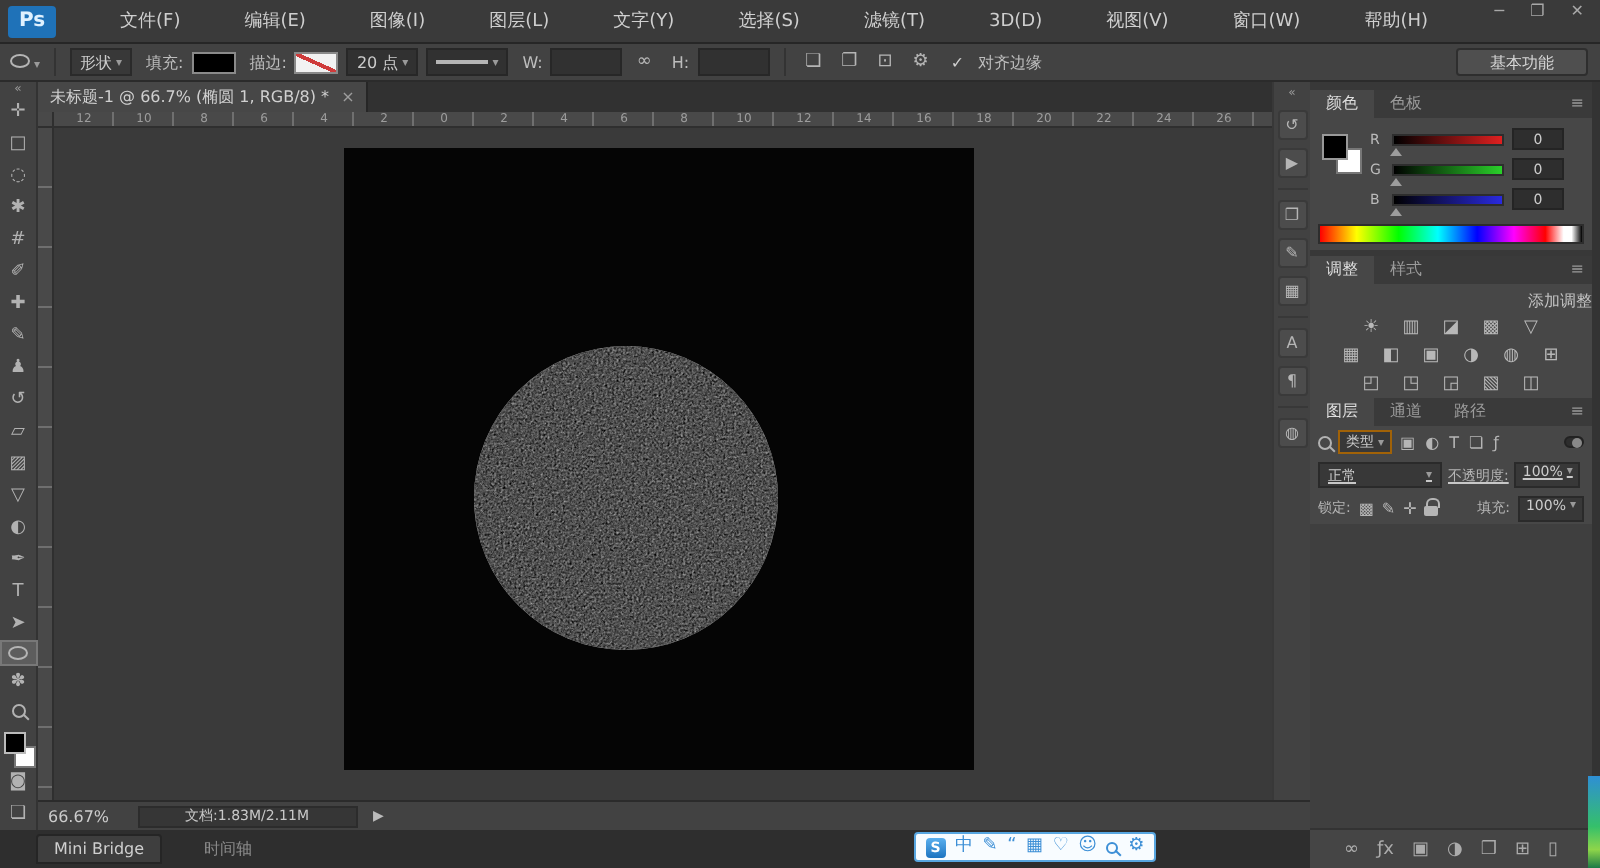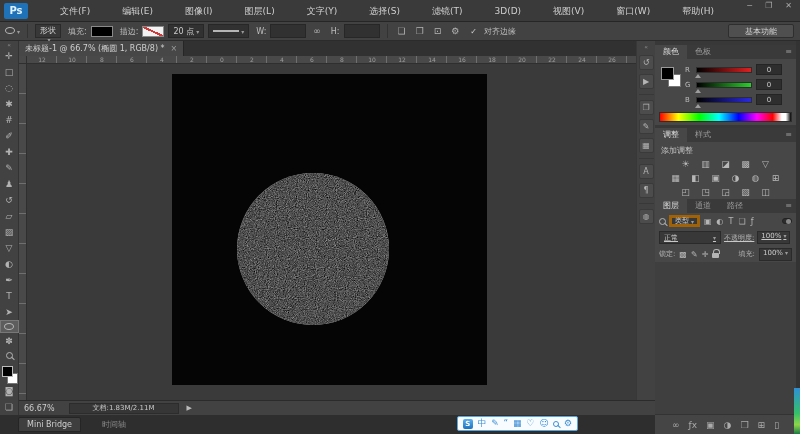--- a/index.html
+++ b/index.html
@@ -17,21 +17,21 @@
   .menu-item { padding:0 8px; font-size:9px; color:#cfcfcf; line-height:22px; white-space:nowrap;margin-left:16px; }
   .win-controls { position:absolute; right:8px; top:1px; display:flex; gap:13px; color:#a8a8a8; font-size:8px; }
 
   
   .optionsbar { position:absolute; left:0; top:22px; width:800px; height:19px; background:#424242;
                 border-bottom:1px solid #2b2b2b; display:flex; align-items:center; font-size:8px; gap:4px; padding-left:5px; }
   .caret { font-size:6px; color:#9a9a9a; margin-left:2px; }
   .oval { display:inline-block; width:10px; height:7px; border:1px solid #b5b5b5; border-radius:50%; }
   .sep { width:1px; height:14px; background:#333; margin:0 3px; }
   .opt-drop { display:flex; align-items:center; background:#383838; border:1px solid #2a2a2a;
-              height:14px; padding:0 4px; color:#ccc;flex-direction:column; }
+              height:14px; padding:0 4px; color:#ccc; }
   .opt-label { color:#bdbdbd; margin-left:3px; white-space:nowrap; }
   .swatch-fill { width:22px; height:11px; background:#000; border:1px solid #8a8a8a; }
   .swatch-stroke { width:22px; height:11px; background:#f2f2f2; border:1px solid #8a8a8a; position:relative; overflow:hidden; }
   .swatch-stroke::after { content:""; position:absolute; inset:0;
       background:linear-gradient(to top right, transparent 44%, #cf3b3b 44%, #cf3b3b 56%, transparent 56%); }
   .opt-field { display:flex; align-items:center; justify-content:center; background:#313131;
                border:1px solid #272727; height:14px; padding:0 4px; color:#ccc; }
   .opt-field.wh { width:36px; }
   .strokeline { display:inline-block; width:26px; height:2px; background:#b5b5b5; }
   .opt-icon { color:#b5b5b5; font-size:9px; padding:0 3px; }
@@ -110,21 +110,21 @@
      background:linear-gradient(to right,#f00 0%,#ff0 14%,#0f0 30%,#0ff 45%,#00f 60%,#f0f 74%,#f00 86%,#fff 93%,#fff 96%,#000 100%); }
 
   
   .adjhint { font-size:8px; color:#c2c2c2; padding:3px 0 1px 6px; }
   .adjrow { display:flex; justify-content:center; gap:3px; height:14px; align-items:center; }
   .aicon { width:17px; height:12px; display:flex; align-items:center; justify-content:center;
            color:#b8b8b8; font-size:9px; }
 
   
   .lfilter { height:16px; display:flex; align-items:center; gap:3px; padding:0 4px; }
-  .kinddrop { display:flex; align-items:center; background:#383838; border:3px solid #a16207;
+  .kinddrop { display:flex; align-items:center; background:#383838; border:1px solid #a16207;
               height:12px; padding:0 3px; color:#ccc; font-size:7px; }
   .ficon { color:#b5b5b5; font-size:8px; padding:0 1px; }
   .ftoggle { margin-left:auto; width:10px; height:6px; background:#2d2d2d; border:1px solid #222;
              border-radius:3px; position:relative; }
   .ftoggle::after { content:""; position:absolute; right:0; top:0; width:5px; height:5px;
                     background:#888; border-radius:50%; }
   .lblend { height:17px; display:flex; align-items:center; gap:3px; padding:0 4px;text-decoration:underline; }
   .blenddrop { display:flex; align-items:center; justify-content:space-between; background:#383838;
                border:1px solid #2a2a2a; height:13px; width:62px; padding:0 4px; color:#ccc; font-size:7px; }
   .minifield { display:flex; align-items:flex-start; background:#383838; border:1px solid #2a2a2a;
@@ -367,21 +367,21 @@
           <div class="chrow">
             <span class="chlabel">B</span>
             <span class="chbar b"></span>
             <span class="chval">0</span>
           </div>
         </div>
         <div class="spectrum"></div>
       </div>
     </div>
 
-    <div class="panel" style="top:87px;height:71px;">
+    <div class="panel" style="top:87px;height:71px;text-align:right;">
       <div class="ptabs">
         <span class="ptab active">调整</span>
         <span class="ptab">样式</span>
         <span class="pmenu">≡</span>
       </div>
       <div class="adjhint">添加调整</div>
       <div class="adjrow">
         <span class="aicon">☀</span>
         <span class="aicon">▥</span>
         <span class="aicon">◪</span>

